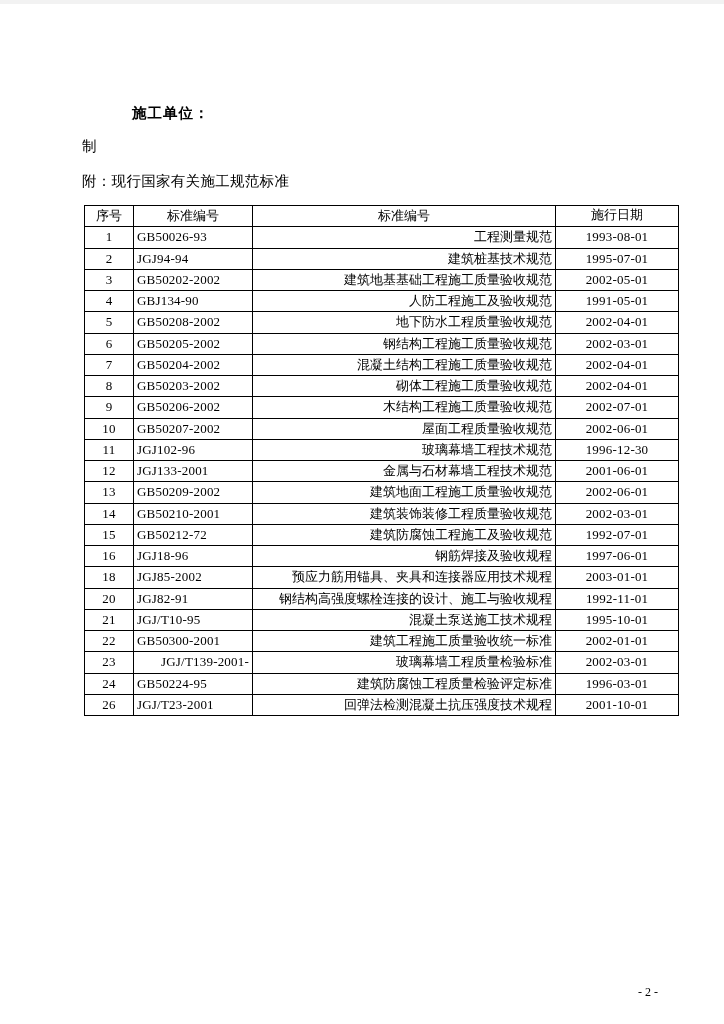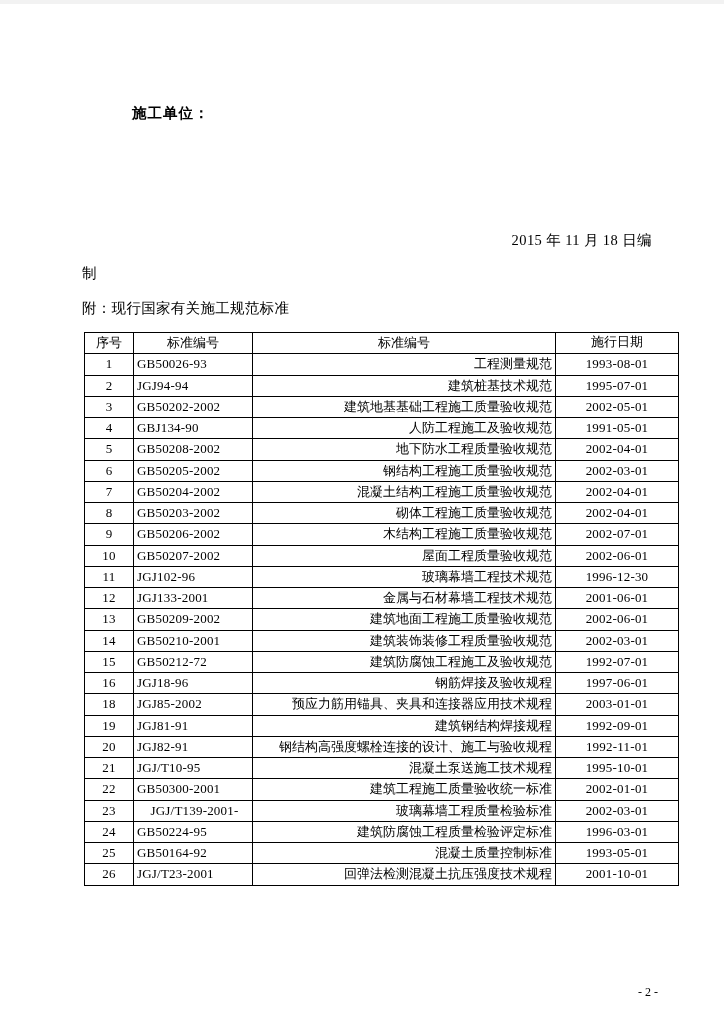--- a/index.html
+++ b/index.html
@@ -78,21 +78,20 @@
   }
 </style>
 </head>
 <body>
 
 <div class="page">
   <div class="content">
 
     <div class="heading-unit">施工单位：</div>
 
-    <div class="date-line">2015 年 11 月 18 日编</div>
 
     <div class="cont-line">制</div>
 
     <div class="attach-line">附：现行国家有关施工规范标准</div>
 
     <table class="std">
       <thead>
         <tr>
           <td class="col-no">序号</td>
           <td class="col-code">标准编号</td>
@@ -197,62 +196,50 @@
             <td class="col-name">钢筋焊接及验收规程</td>
             <td class="col-date mono">1997-06-01</td>
           </tr>
         <tr>
             <td class="col-no mono">18</td>
             <td class="col-code mono">JGJ85-2002</td>
             <td class="col-name">预应力筋用锚具、夹具和连接器应用技术规程</td>
             <td class="col-date mono">2003-01-01</td>
           </tr>
         <tr>
-            <td class="col-no mono">19</td>
-            <td class="col-code mono">JGJ81-91</td>
-            <td class="col-name">建筑钢结构焊接规程</td>
-            <td class="col-date mono">1992-09-01</td>
-          </tr>
-        <tr>
             <td class="col-no mono">20</td>
             <td class="col-code mono">JGJ82-91</td>
             <td class="col-name">钢结构高强度螺栓连接的设计、施工与验收规程</td>
             <td class="col-date mono">1992-11-01</td>
           </tr>
         <tr>
             <td class="col-no mono">21</td>
             <td class="col-code mono">JGJ/T10-95</td>
             <td class="col-name">混凝土泵送施工技术规程</td>
             <td class="col-date mono">1995-10-01</td>
           </tr>
         <tr>
             <td class="col-no mono">22</td>
             <td class="col-code mono">GB50300-2001</td>
             <td class="col-name">建筑工程施工质量验收统一标准</td>
             <td class="col-date mono">2002-01-01</td>
           </tr>
         <tr>
             <td class="col-no mono">23</td>
-            <td class="col-code mono" style="text-align:center;padding-left:6px;">JGJ/T139-2001-</td>
+            <td class="col-code mono" style="text-align:right;padding-left:6px;">JGJ/T139-2001-</td>
             <td class="col-name">玻璃幕墙工程质量检验标准</td>
             <td class="col-date mono">2002-03-01</td>
           </tr>
         <tr>
             <td class="col-no mono">24</td>
             <td class="col-code mono">GB50224-95</td>
             <td class="col-name">建筑防腐蚀工程质量检验评定标准</td>
             <td class="col-date mono">1996-03-01</td>
           </tr>
         <tr>
-            <td class="col-no mono">25</td>
-            <td class="col-code mono">GB50164-92</td>
-            <td class="col-name">混凝土质量控制标准</td>
-            <td class="col-date mono">1993-05-01</td>
-          </tr>
-        <tr>
             <td class="col-no mono">26</td>
             <td class="col-code mono">JGJ/T23-2001</td>
             <td class="col-name">回弹法检测混凝土抗压强度技术规程</td>
             <td class="col-date mono">2001-10-01</td>
           </tr>
       </tbody>
     </table>
   </div>
 
   <div class="page-num">- 2 -</div>

